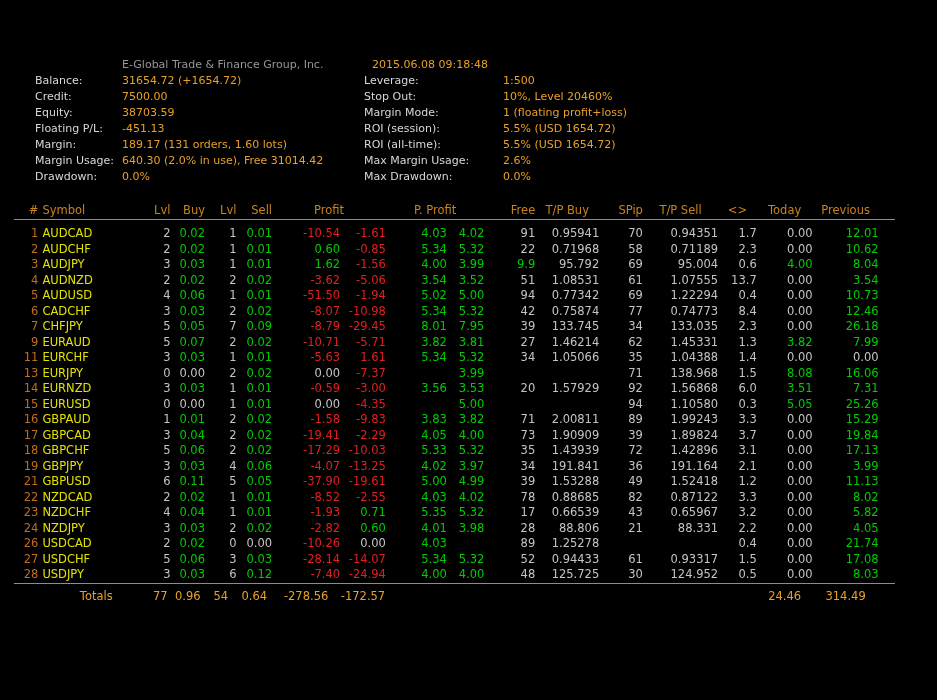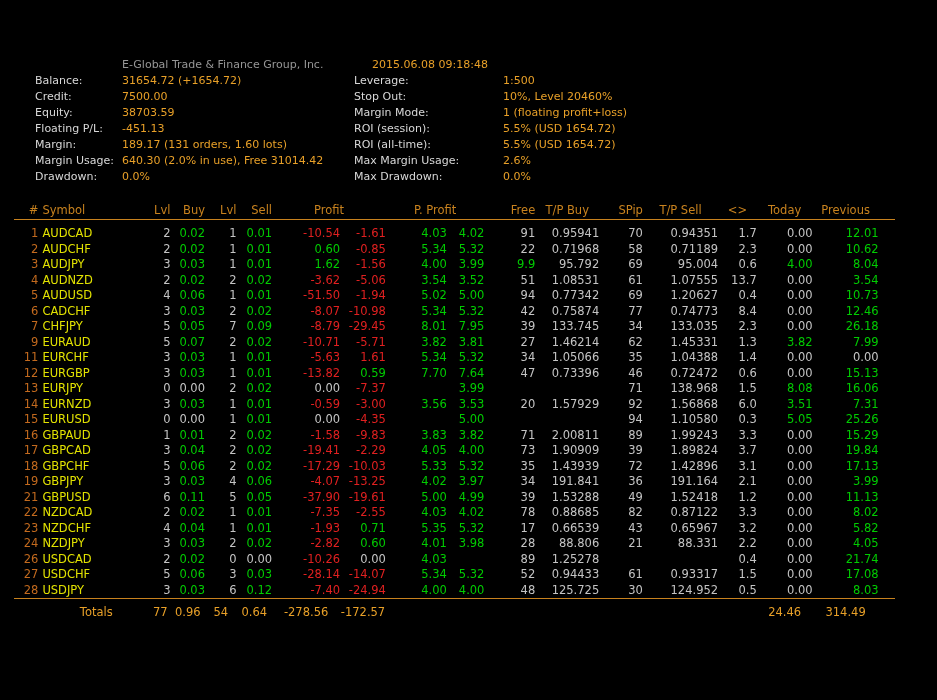--- a/index.html
+++ b/index.html
@@ -6,21 +6,21 @@
   #screen{
     position:relative;width:937px;height:700px;background:#000;overflow:hidden;
     font-family:"DejaVu Sans","Liberation Sans",sans-serif;
     -webkit-font-smoothing:antialiased;
   }
   
   #info{position:absolute;left:22px;top:57px;width:900px;font-size:11px;}
   .info-row{position:relative;height:16px;line-height:16px;white-space:nowrap;}
   .ilabel{position:absolute;left:0;color:var(--white);margin-left:13px;}
   .ivalue{position:absolute;left:100px;color:var(--orange);}
-  .rlabel{position:absolute;left:332px;color:var(--white);}
+  .rlabel{position:absolute;left:342px;color:var(--white);}
   .rvalue{position:absolute;left:481px;color:var(--orange);}
   .company{position:absolute;left:100px;color:var(--dimgrey);}
   .datetime{position:absolute;left:350px;color:var(--orange);}
   
   #tblwrap{position:absolute;left:14px;top:202px;width:881px;}
   table{border-collapse:collapse;table-layout:fixed;width:881px;font-size:11.5px;}
   td,th{padding:0;height:15.5px;line-height:15.5px;white-space:nowrap;overflow:hidden;
         font-weight:normal;text-align:right;}
   th{color:var(--hdr-orange);}
   tr.hdr td, tr.hdr th{border-bottom:1px solid var(--hdr-orange);height:17px;}
@@ -221,21 +221,21 @@
             <td class="c-green">0.06</td>
             <td class="c-grey">1</td>
             <td class="c-green">0.01</td>
             <td class="c-red">-51.50</td>
             <td class="c-red">-1.94</td>
             <td class="c-green">5.02</td>
             <td class="c-green">5.00</td>
             <td class="c-grey">94</td>
             <td class="c-grey">0.77342</td>
             <td class="c-grey">69</td>
-            <td class="c-grey">1.20627</td>
+            <td class="c-grey">1.22294</td>
             <td class="c-grey">0.4</td>
             <td class="c-grey">0.00</td>
             <td class="c-green">10.73</td>
             <td></td>
           </tr>
           <tr>
             <td class="c-rownum">6</td>
             <td class="c-yellow l">CADCHF</td>
             <td class="c-grey">3</td>
             <td class="c-green">0.03</td>
@@ -308,40 +308,20 @@
             <td class="c-grey">34</td>
             <td class="c-grey">1.05066</td>
             <td class="c-grey">35</td>
             <td class="c-grey">1.04388</td>
             <td class="c-grey">1.4</td>
             <td class="c-grey">0.00</td>
             <td class="c-grey">0.00</td>
             <td></td>
           </tr>
           <tr>
-            <td class="c-rownum">12</td>
-            <td class="c-yellow l">EURGBP</td>
-            <td class="c-grey">3</td>
-            <td class="c-green">0.03</td>
-            <td class="c-grey">1</td>
-            <td class="c-green">0.01</td>
-            <td class="c-red">-13.82</td>
-            <td class="c-green">0.59</td>
-            <td class="c-green">7.70</td>
-            <td class="c-green">7.64</td>
-            <td class="c-grey">47</td>
-            <td class="c-grey">0.73396</td>
-            <td class="c-grey">46</td>
-            <td class="c-grey">0.72472</td>
-            <td class="c-grey">0.6</td>
-            <td class="c-grey">0.00</td>
-            <td class="c-green">15.13</td>
-            <td></td>
-          </tr>
-          <tr>
             <td class="c-rownum">13</td>
             <td class="c-yellow l">EURJPY</td>
             <td class="c-grey">0</td>
             <td class="c-grey">0.00</td>
             <td class="c-grey">2</td>
             <td class="c-green">0.02</td>
             <td class="c-grey">0.00</td>
             <td class="c-red">-7.37</td>
             <td class="c-green"></td>
             <td class="c-green">3.99</td>
@@ -494,21 +474,21 @@
             <td class="c-green">11.13</td>
             <td></td>
           </tr>
           <tr>
             <td class="c-rownum">22</td>
             <td class="c-yellow l">NZDCAD</td>
             <td class="c-grey">2</td>
             <td class="c-green">0.02</td>
             <td class="c-grey">1</td>
             <td class="c-green">0.01</td>
-            <td class="c-red">-7.35</td>
+            <td class="c-red">-8.52</td>
             <td class="c-red">-2.55</td>
             <td class="c-green">4.03</td>
             <td class="c-green">4.02</td>
             <td class="c-grey">78</td>
             <td class="c-grey">0.88685</td>
             <td class="c-grey">82</td>
             <td class="c-grey">0.87122</td>
             <td class="c-grey">3.3</td>
             <td class="c-grey">0.00</td>
             <td class="c-green">8.02</td>

